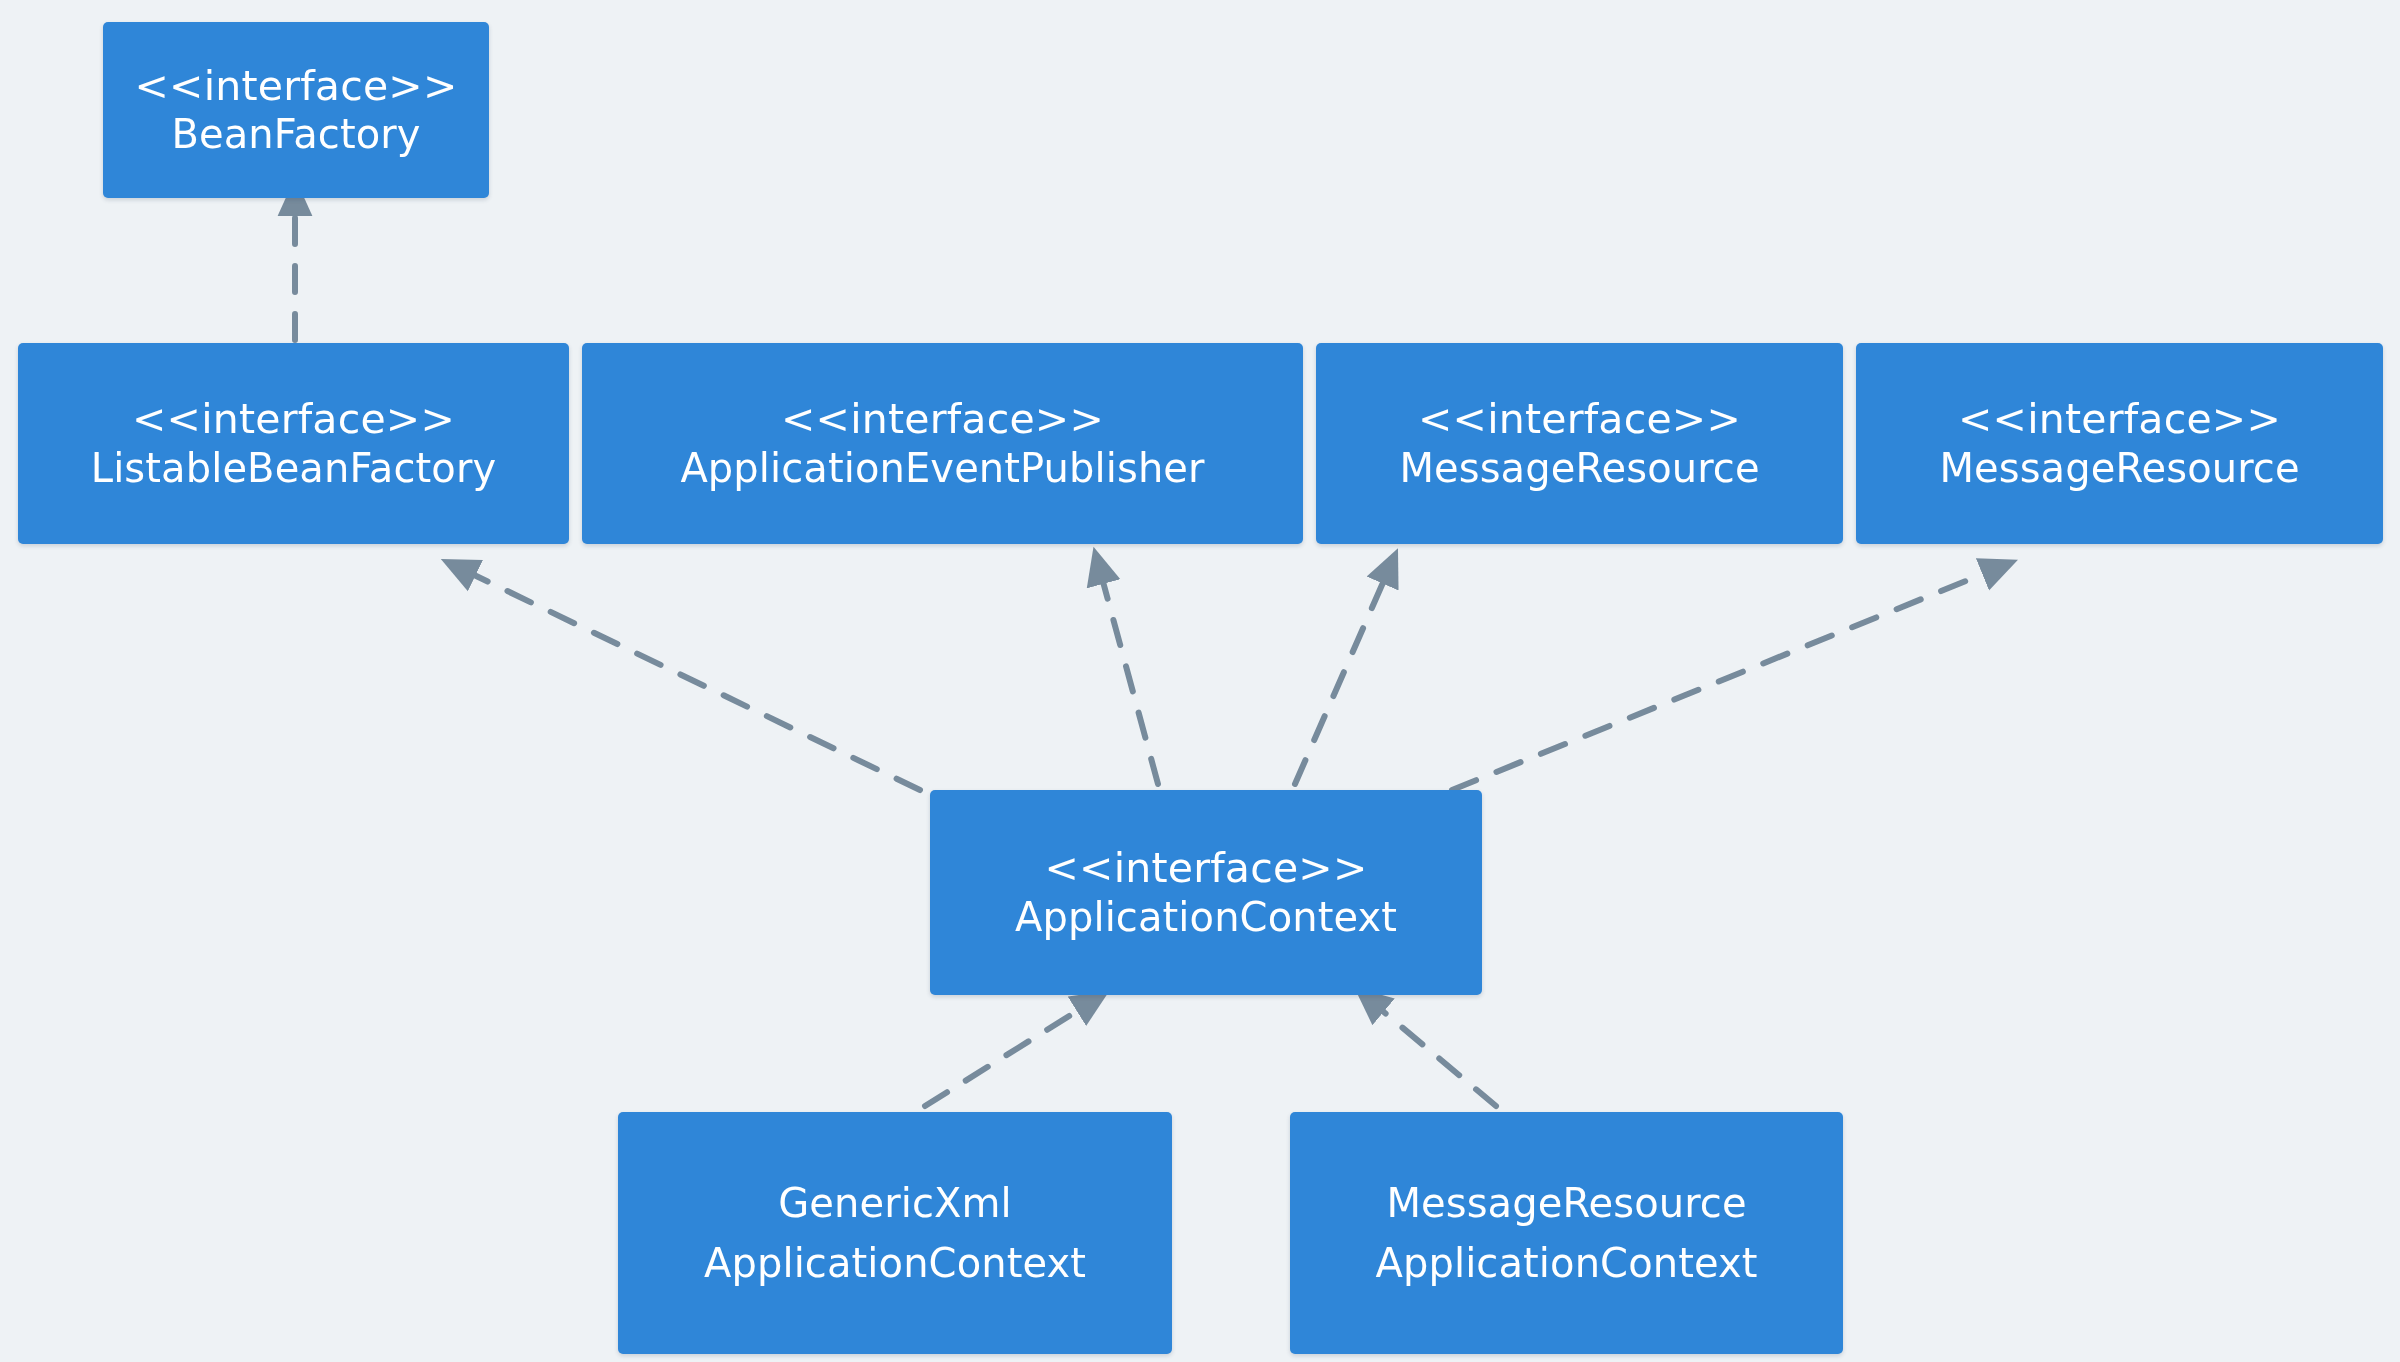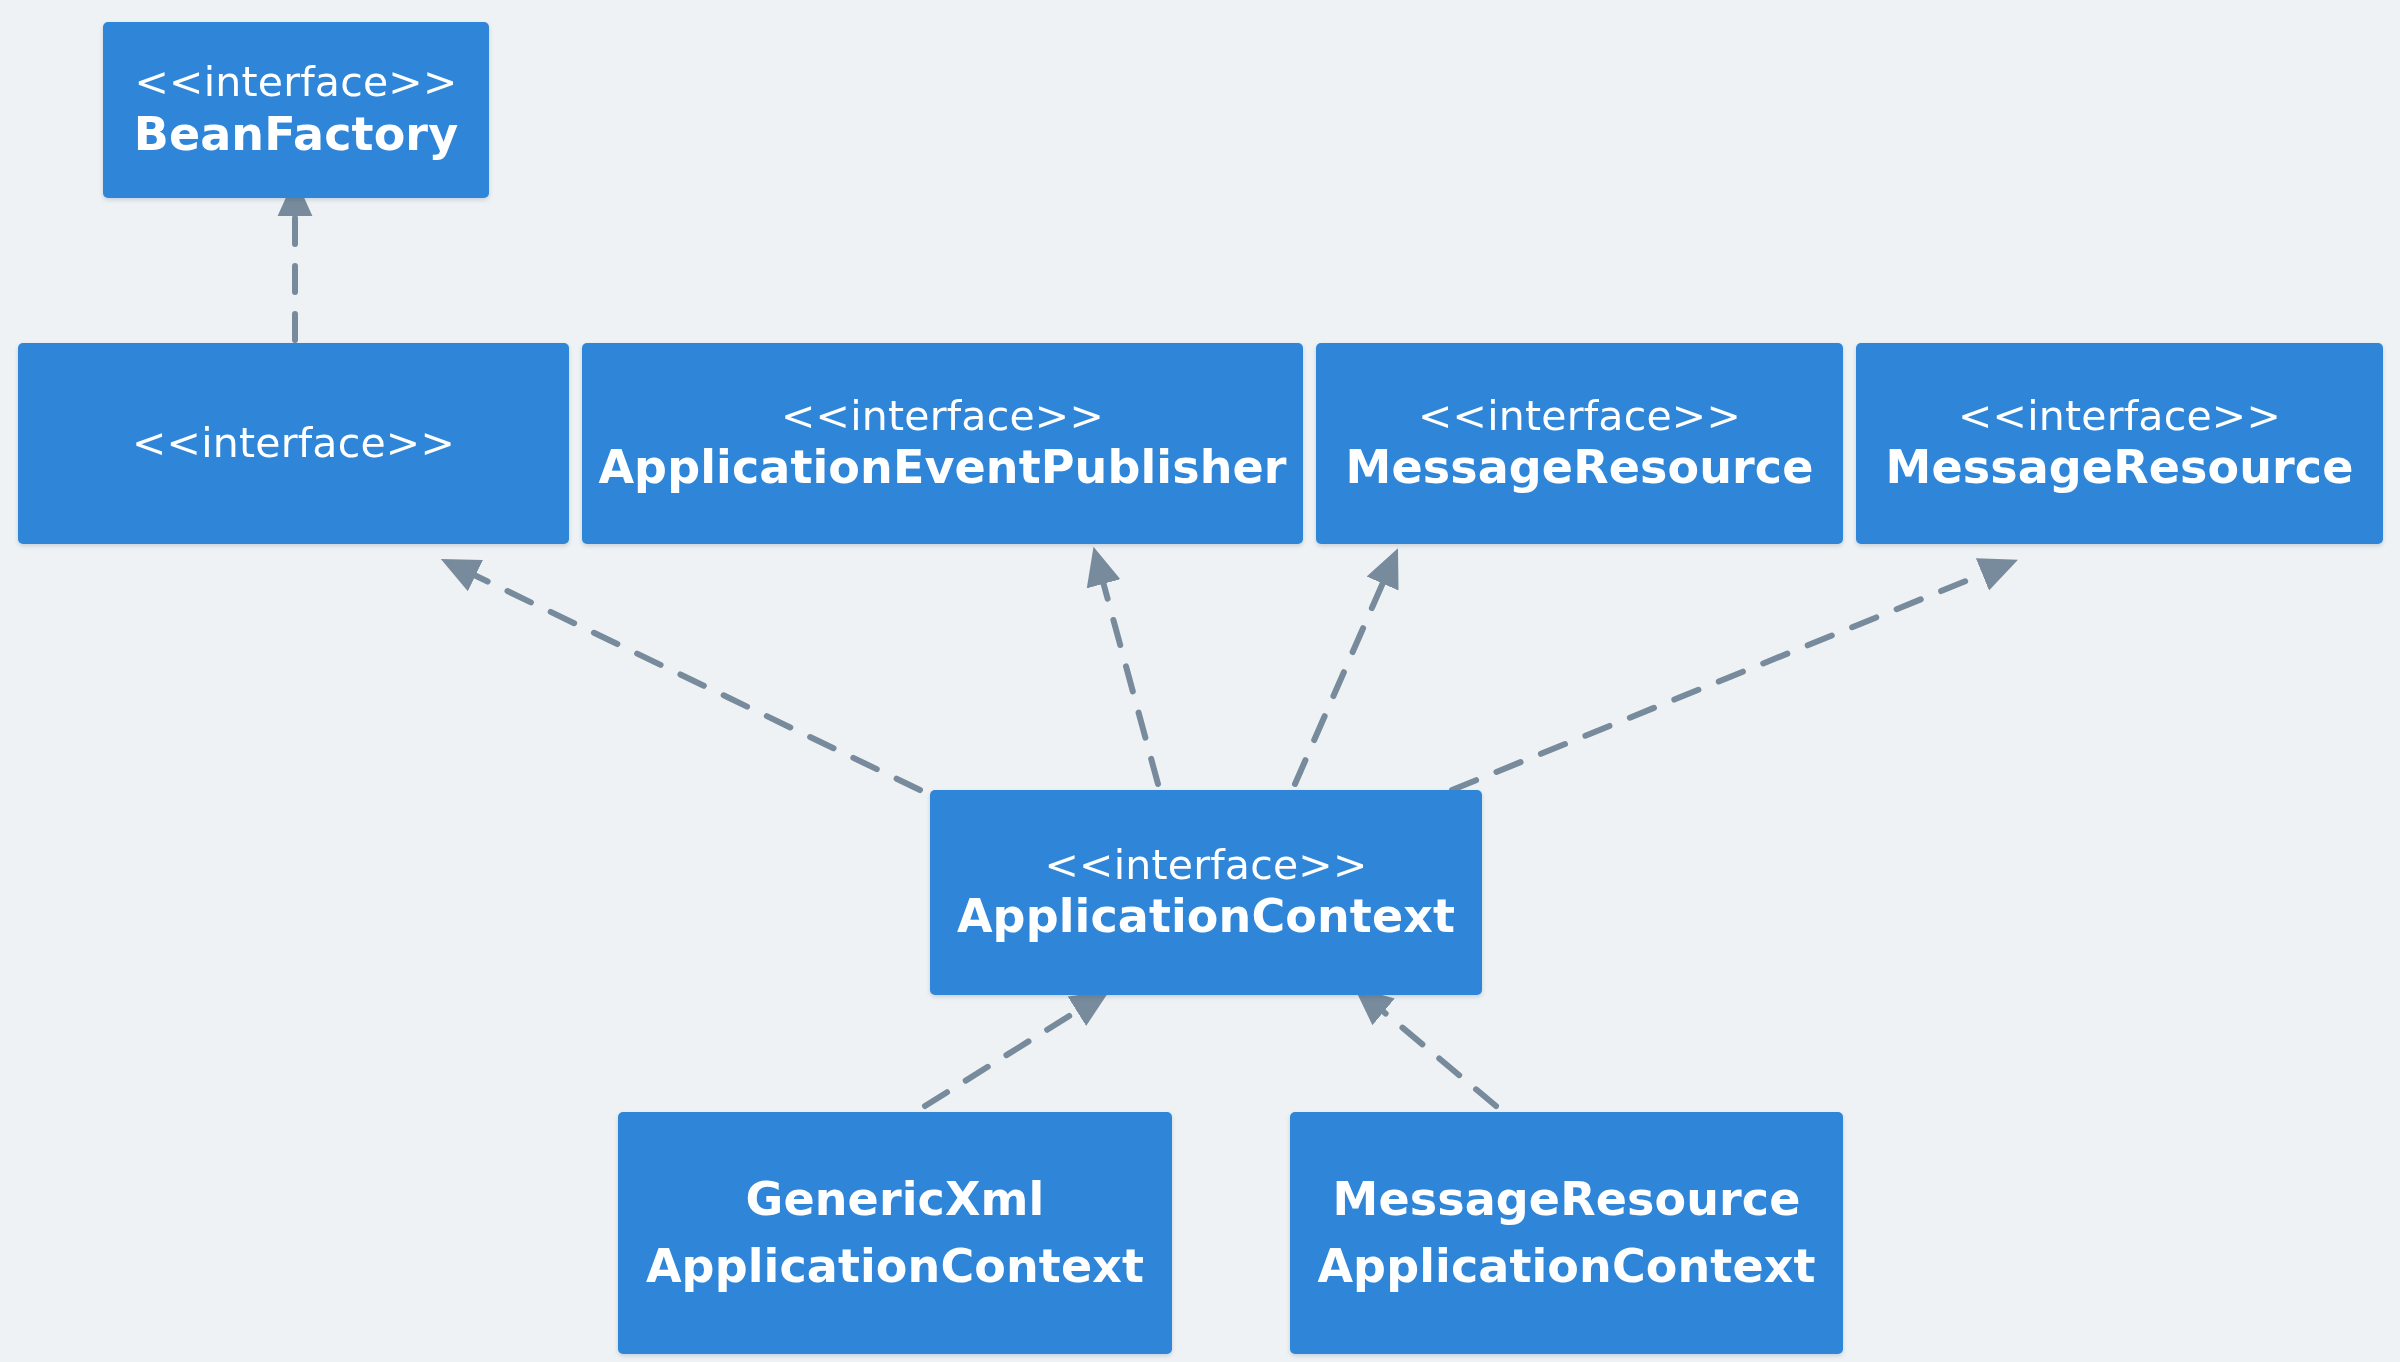--- a/index.html
+++ b/index.html
@@ -42,22 +42,22 @@
     padding: 6px 14px;
   }
   .stereotype {
     font-size: 41px;
     font-weight: 400;
     line-height: 1.18;
     letter-spacing: 0.2px;
     white-space: nowrap;
   }
   .node-name {
-    font-size: 46px;
-    font-weight: 700;
+    font-size: 40px;
+    font-weight: 400;
     line-height: 1.2;
     letter-spacing: 0.1px;
     white-space: nowrap;
   }
   .node-name .line {
     display: block;
   }
   .node-name .line + .line {
     margin-top: 12px;
   }
@@ -100,20 +100,23 @@
 
   <div class="uml-node" id="node-beanfactory">
     <div class="stereotype">&lt;&lt;interface&gt;&gt;</div>
     <div class="node-name">
       <span class="line">BeanFactory</span>
     </div>
   </div>
 
   <div class="uml-node" id="node-listablebeanfactory">
     <div class="stereotype">&lt;&lt;interface&gt;&gt;</div>
+    <div class="node-name">
+      <span class="line">ListableBeanFactory</span>
+    </div>
   </div>
 
   <div class="uml-node" id="node-appeventpublisher">
     <div class="stereotype">&lt;&lt;interface&gt;&gt;</div>
     <div class="node-name">
       <span class="line">ApplicationEventPublisher</span>
     </div>
   </div>
 
   <div class="uml-node" id="node-messageresource-1">

